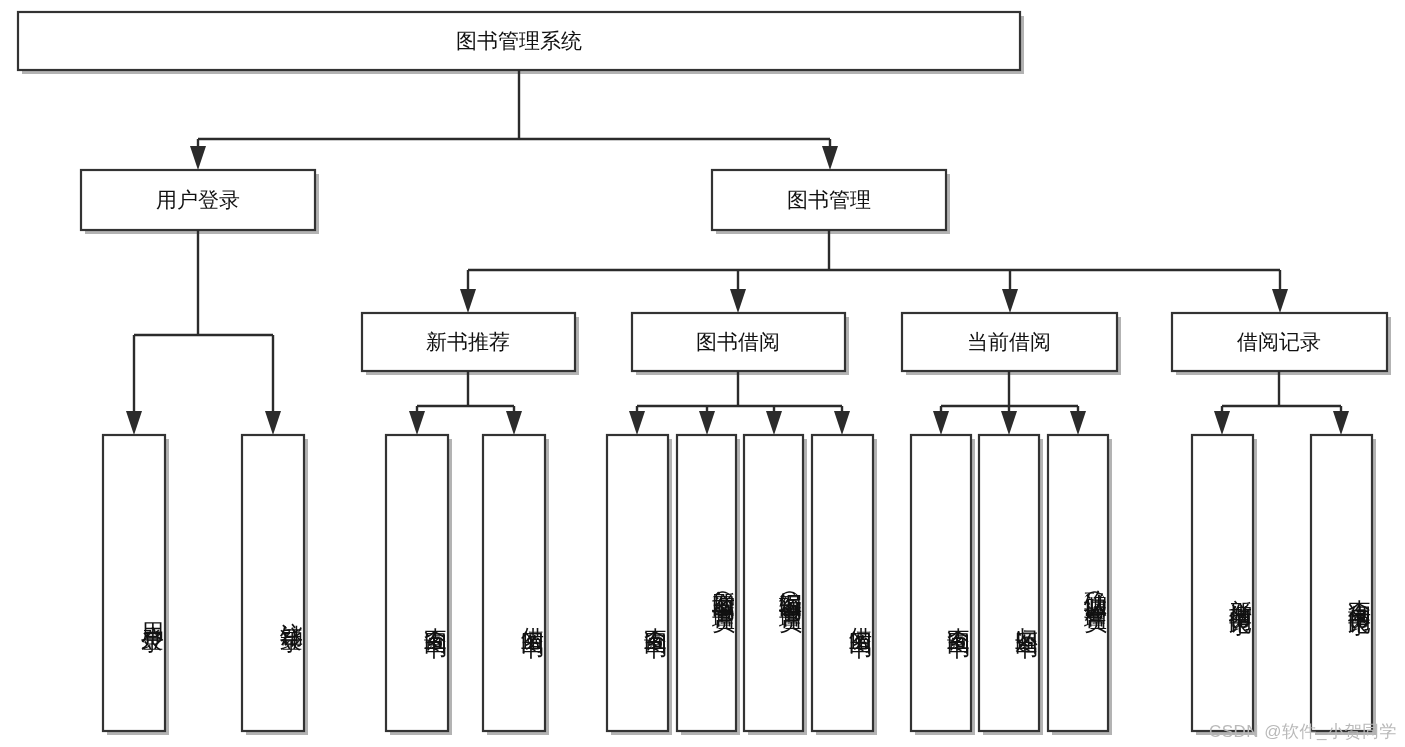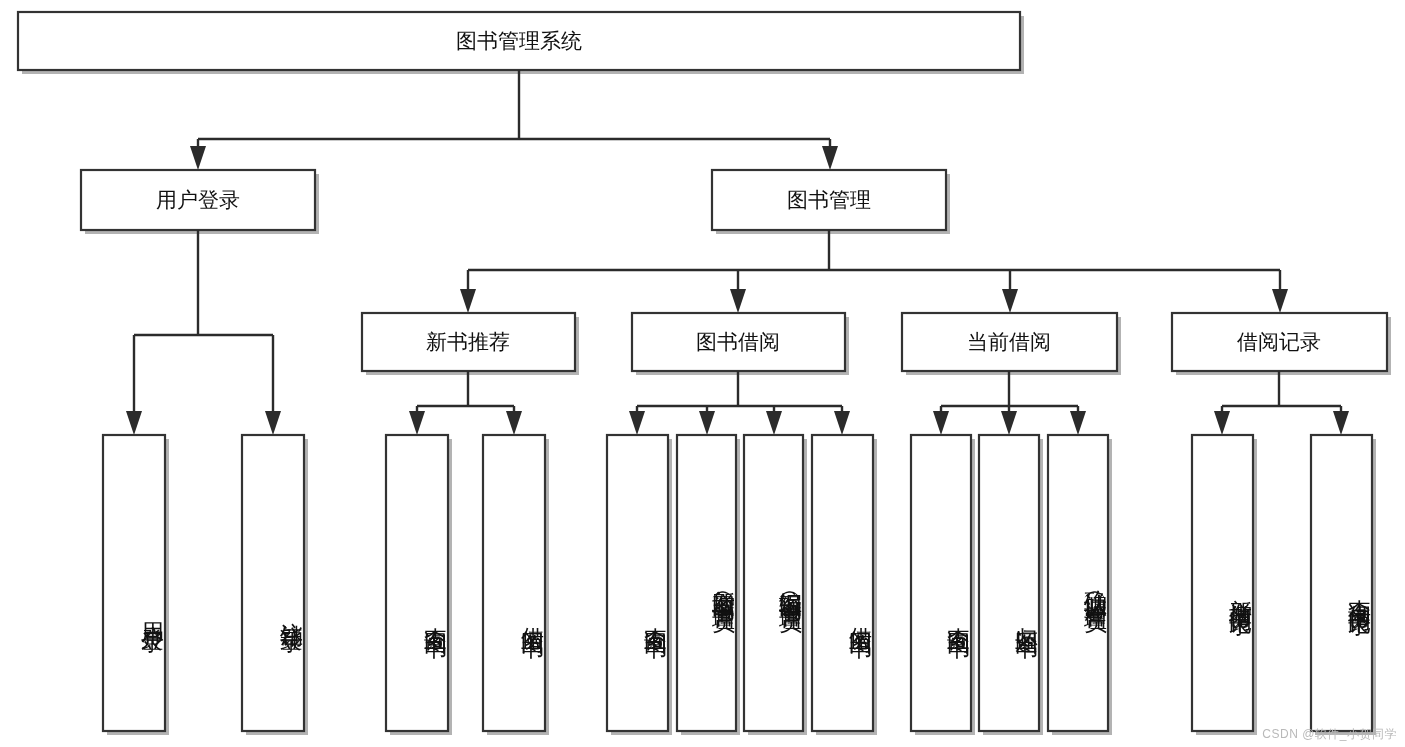--- a/index.html
+++ b/index.html
@@ -65,21 +65,21 @@
     letter-spacing: 3px;
     color: #111111;
     white-space: nowrap;
     pointer-events: none;
   }
   .watermark {
     position: absolute;
     right: 8px;
     bottom: 4px;
     font-family: "Liberation Sans", "DejaVu Sans", sans-serif;
-    font-size: 12px;
+    font-size: 17px;
     color: #b9b9b9;
     letter-spacing: 0.5px;
     user-select: none;
   }
 </style>
 </head>
 <body>
 
 <div id="diagram-root">
 

